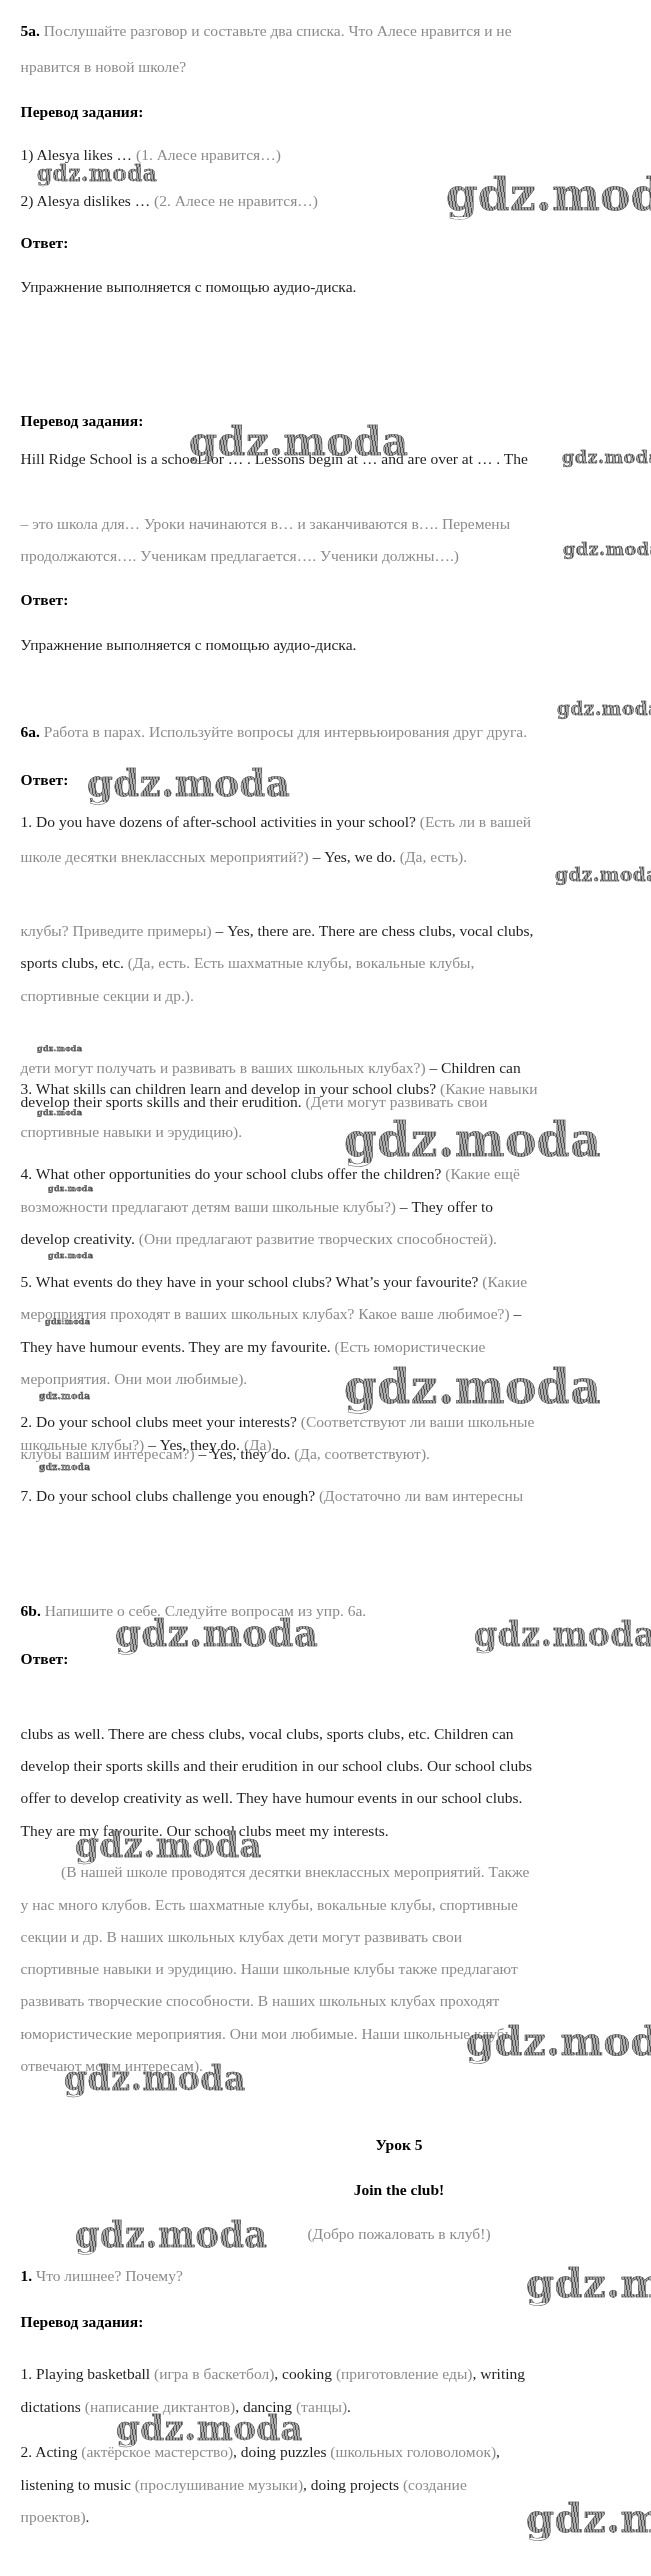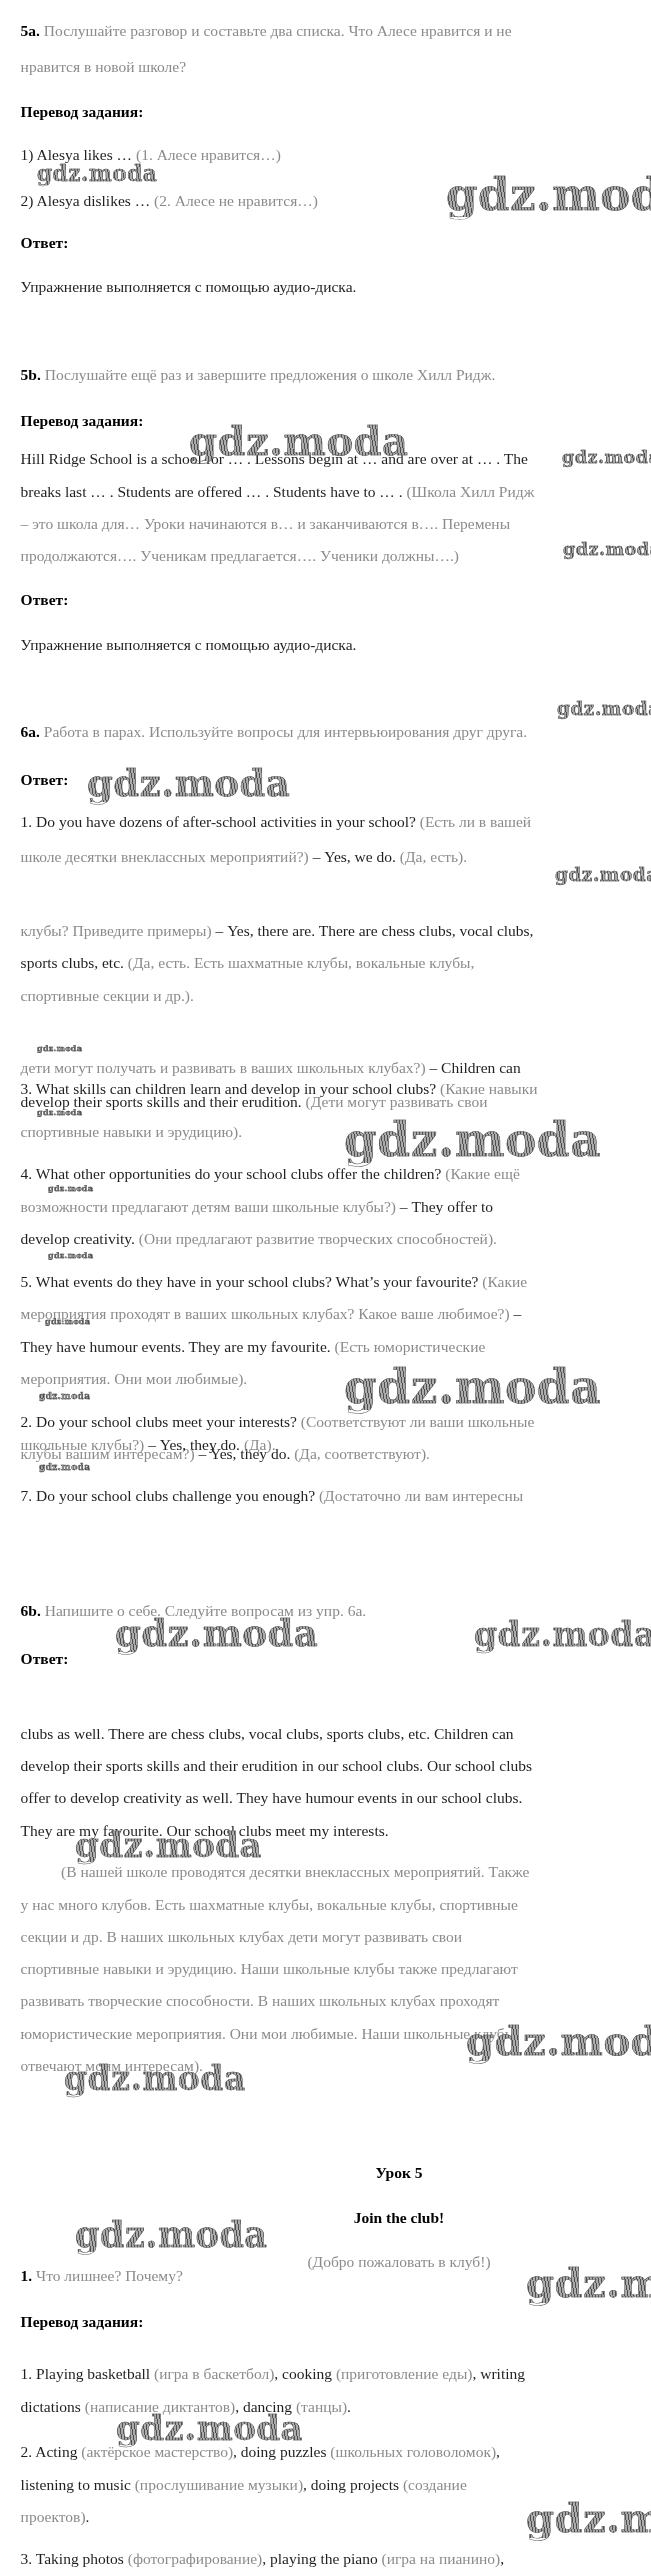--- a/index.html
+++ b/index.html
@@ -13,21 +13,21 @@
     font-size:15.5px;
   }
   .ln{
     position:absolute;
     left:20.6px;
     white-space:nowrap;
     line-height:1.15;
     color:#1f1f1f;
   }
   .ln.indent{left:61px;}
-  .ln.ctr{left:399px;transform:translateX(-50%);margin-top:28px;}
+  .ln.ctr{left:399px;transform:translateX(-50%);}
   .seg-en{color:#1f1f1f;}
   .seg-ru{color:#8b8b8b;}
   .seg-b{color:#000000;font-weight:700;}
   .wm{
     position:absolute;
     font-family:"DejaVu Serif", serif;
     font-weight:700;
     color:#7e7e7e;
     letter-spacing:0.5px;
     line-height:1;
@@ -51,24 +51,22 @@
 <div id="page">
 
   <div class="ln" style="top:21.6px"><span class="seg-b">5a. </span><span class="seg-ru">Послушайте разговор и составьте два списка. Что Алесе нравится и не</span></div>
   <div class="ln" style="top:58px"><span class="seg-ru">нравится в новой школе?</span></div>
   <div class="ln" style="top:103px"><span class="seg-b">Перевод задания:</span></div>
   <div class="ln" style="top:146px"><span class="seg-en">1) Alesya likes … </span><span class="seg-ru">(1. Алесе нравится…)</span></div>
   <div class="ln" style="top:192px"><span class="seg-en">2) Alesya dislikes … </span><span class="seg-ru">(2. Алесе не нравится…)</span></div>
   <div class="ln" style="top:234px"><span class="seg-b">Ответ:</span></div>
   <div class="ln" style="top:278px"><span class="seg-en">Упражнение выполняется с помощью аудио-диска.</span></div>
 
-  <div class="ln" style="top:366px"><span class="seg-b">5b. </span><span class="seg-ru">Послушайте ещё раз и завершите предложения о школе Хилл Ридж.</span></div>
   <div class="ln" style="top:412px"><span class="seg-b">Перевод задания:</span></div>
   <div class="ln" style="top:450px"><span class="seg-en">Hill Ridge School is a school for … . Lessons begin at … and are over at … . The</span></div>
-  <div class="ln" style="top:483px"><span class="seg-en">breaks last … . Students are offered … . Students have to … . </span><span class="seg-ru">(Школа Хилл Ридж</span></div>
   <div class="ln" style="top:515px"><span class="seg-ru">– это школа для… Уроки начинаются в… и заканчиваются в…. Перемены</span></div>
   <div class="ln" style="top:547px"><span class="seg-ru">продолжаются…. Ученикам предлагается…. Ученики должны….)</span></div>
   <div class="ln" style="top:591px"><span class="seg-b">Ответ:</span></div>
   <div class="ln" style="top:636px"><span class="seg-en">Упражнение выполняется с помощью аудио-диска.</span></div>
 
   <div class="ln" style="top:723px"><span class="seg-b">6a. </span><span class="seg-ru">Работа в парах. Используйте вопросы для интервьюирования друг друга.</span></div>
   <div class="ln" style="top:771px"><span class="seg-b">Ответ:</span></div>
   <div class="ln" style="top:813px"><span class="seg-en">1. Do you have dozens of after-school activities in your school? </span><span class="seg-ru">(Есть ли в вашей</span></div>
   <div class="ln" style="top:848px"><span class="seg-ru">школе десятки внеклассных мероприятий?) </span><span class="seg-en">– Yes, we do. </span><span class="seg-ru">(Да, есть).</span></div>
   <div class="ln" style="top:922px"><span class="seg-ru">клубы? Приведите примеры) </span><span class="seg-en">– Yes, there are. There are chess clubs, vocal clubs,</span></div>
@@ -107,21 +105,20 @@
   <div class="ln ctr" style="top:2136px"><span class="seg-b">Урок 5</span></div>
   <div class="ln ctr" style="top:2181px"><span class="seg-b">Join the club!</span></div>
   <div class="ln ctr" style="top:2225px"><span class="seg-ru">(Добро пожаловать в клуб!)</span></div>
   <div class="ln" style="top:2267px"><span class="seg-b">1. </span><span class="seg-ru">Что лишнее? Почему?</span></div>
   <div class="ln" style="top:2313px"><span class="seg-b">Перевод задания:</span></div>
   <div class="ln" style="top:2365px"><span class="seg-en">1. Playing basketball </span><span class="seg-ru">(игра в баскетбол)</span><span class="seg-en">, cooking </span><span class="seg-ru">(приготовление еды)</span><span class="seg-en">, writing</span></div>
   <div class="ln" style="top:2398px"><span class="seg-en">dictations </span><span class="seg-ru">(написание диктантов)</span><span class="seg-en">, dancing </span><span class="seg-ru">(танцы)</span><span class="seg-en">.</span></div>
   <div class="ln" style="top:2443px"><span class="seg-en">2. Acting </span><span class="seg-ru">(актёрское мастерство)</span><span class="seg-en">, doing puzzles </span><span class="seg-ru">(школьных головоломок)</span><span class="seg-en">,</span></div>
   <div class="ln" style="top:2476px"><span class="seg-en">listening to music </span><span class="seg-ru">(прослушивание музыки)</span><span class="seg-en">, doing projects </span><span class="seg-ru">(создание</span></div>
   <div class="ln" style="top:2508px"><span class="seg-ru">проектов)</span><span class="seg-en">.</span></div>
-  <div class="ln" style="top:2550px"><span class="seg-en">3. Taking photos </span><span class="seg-ru">(фотографирование)</span><span class="seg-en">, playing the piano </span><span class="seg-ru">(игра на пианино)</span><span class="seg-en">,</span></div>
 
   <div class="wm" style="left:37px;top:163px;font-size:21.6px">gdz.moda</div>
   <div class="wm" style="left:446px;top:172px;font-size:45px">gdz.moda</div>
   <div class="wm" style="left:189px;top:421px;font-size:40px">gdz.moda</div>
   <div class="wm" style="left:562px;top:449px;font-size:17.5px">gdz.moda</div>
   <div class="wm" style="left:563px;top:541px;font-size:17.5px">gdz.moda</div>
   <div class="wm" style="left:557px;top:700px;font-size:18.5px">gdz.moda</div>
   <div class="wm" style="left:87px;top:765px;font-size:37px">gdz.moda</div>
   <div class="wm" style="left:555px;top:866px;font-size:18.5px">gdz.moda</div>
   <div class="wm" style="left:37px;top:1045px;font-size:7.7px">gdz.moda</div>

